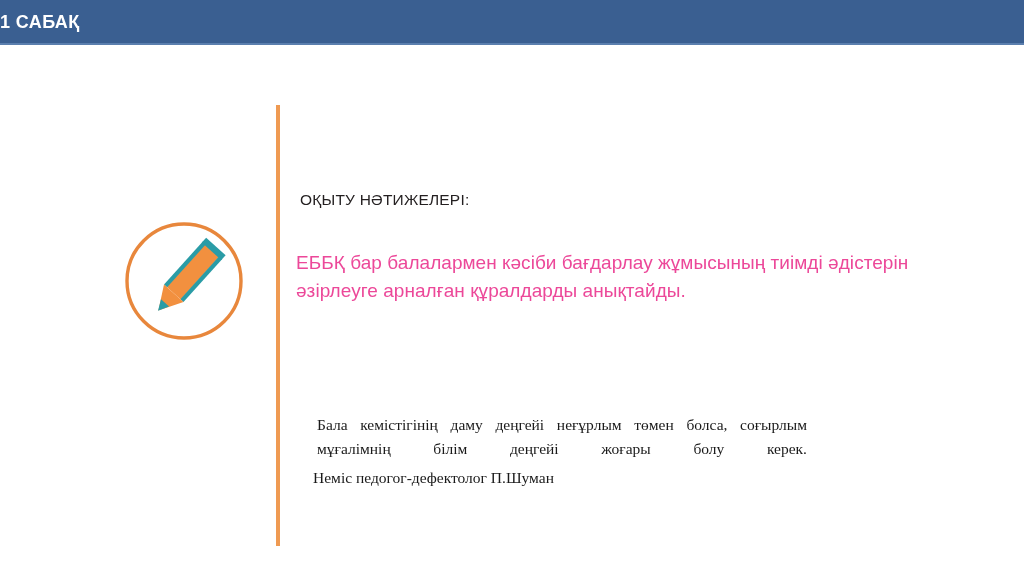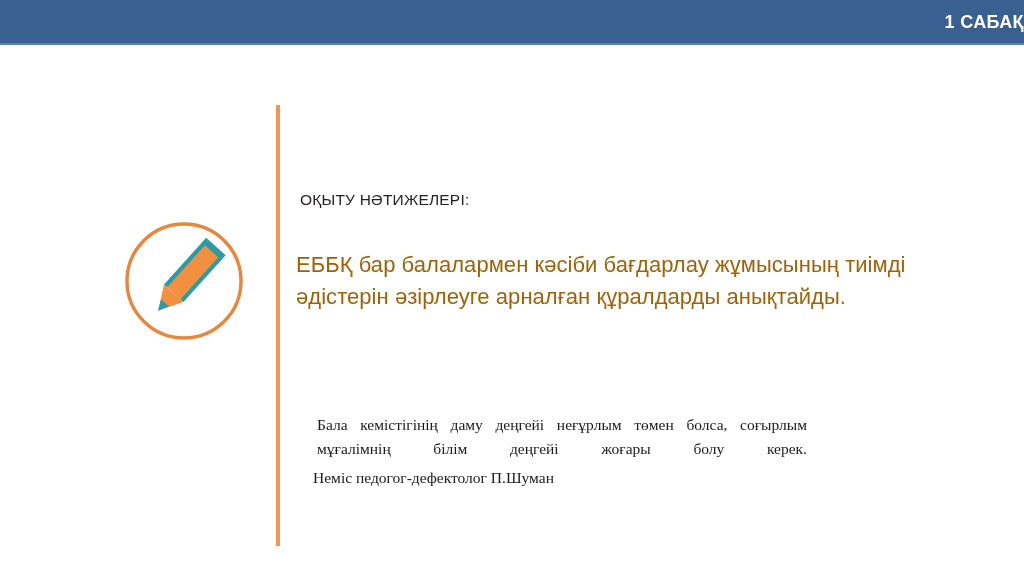--- a/index.html
+++ b/index.html
@@ -20,21 +20,21 @@
     position: absolute;
     left: 0;
     top: 0;
     width: 1024px;
     height: 45px;
     background: #3a5f91;
     border-bottom: 2px solid #5b7fae;
     box-sizing: border-box;
     display: flex;
     align-items: center;
-    justify-content: flex-end;
+    justify-content: flex-start;
   }
   .slide-header-title {
     color: #ffffff;
     font-size: 18px;
     font-weight: bold;
     letter-spacing: 0.4px;
     line-height: 1;
     white-space: nowrap;
     font-family: "Liberation Sans", sans-serif;
   }
@@ -74,22 +74,22 @@
     font-size: 15.5px;
     color: #231f20;
     line-height: 1.35;
     letter-spacing: 0.2px;
     margin: 4px;
     font-family: "Liberation Sans", sans-serif;
   }
   .outcomes-body {
     margin: 0;
     padding-top: 34px;
-    font-size: 22px;
-    color: #a16207;
+    font-size: 19px;
+    color: #ec4899;
     line-height: 1.48;
     letter-spacing: 0.05px;
     font-family: "Liberation Sans", sans-serif;
   }
 
   
   .quote-block {
     position: absolute;
     left: 313px;
     top: 409px;

